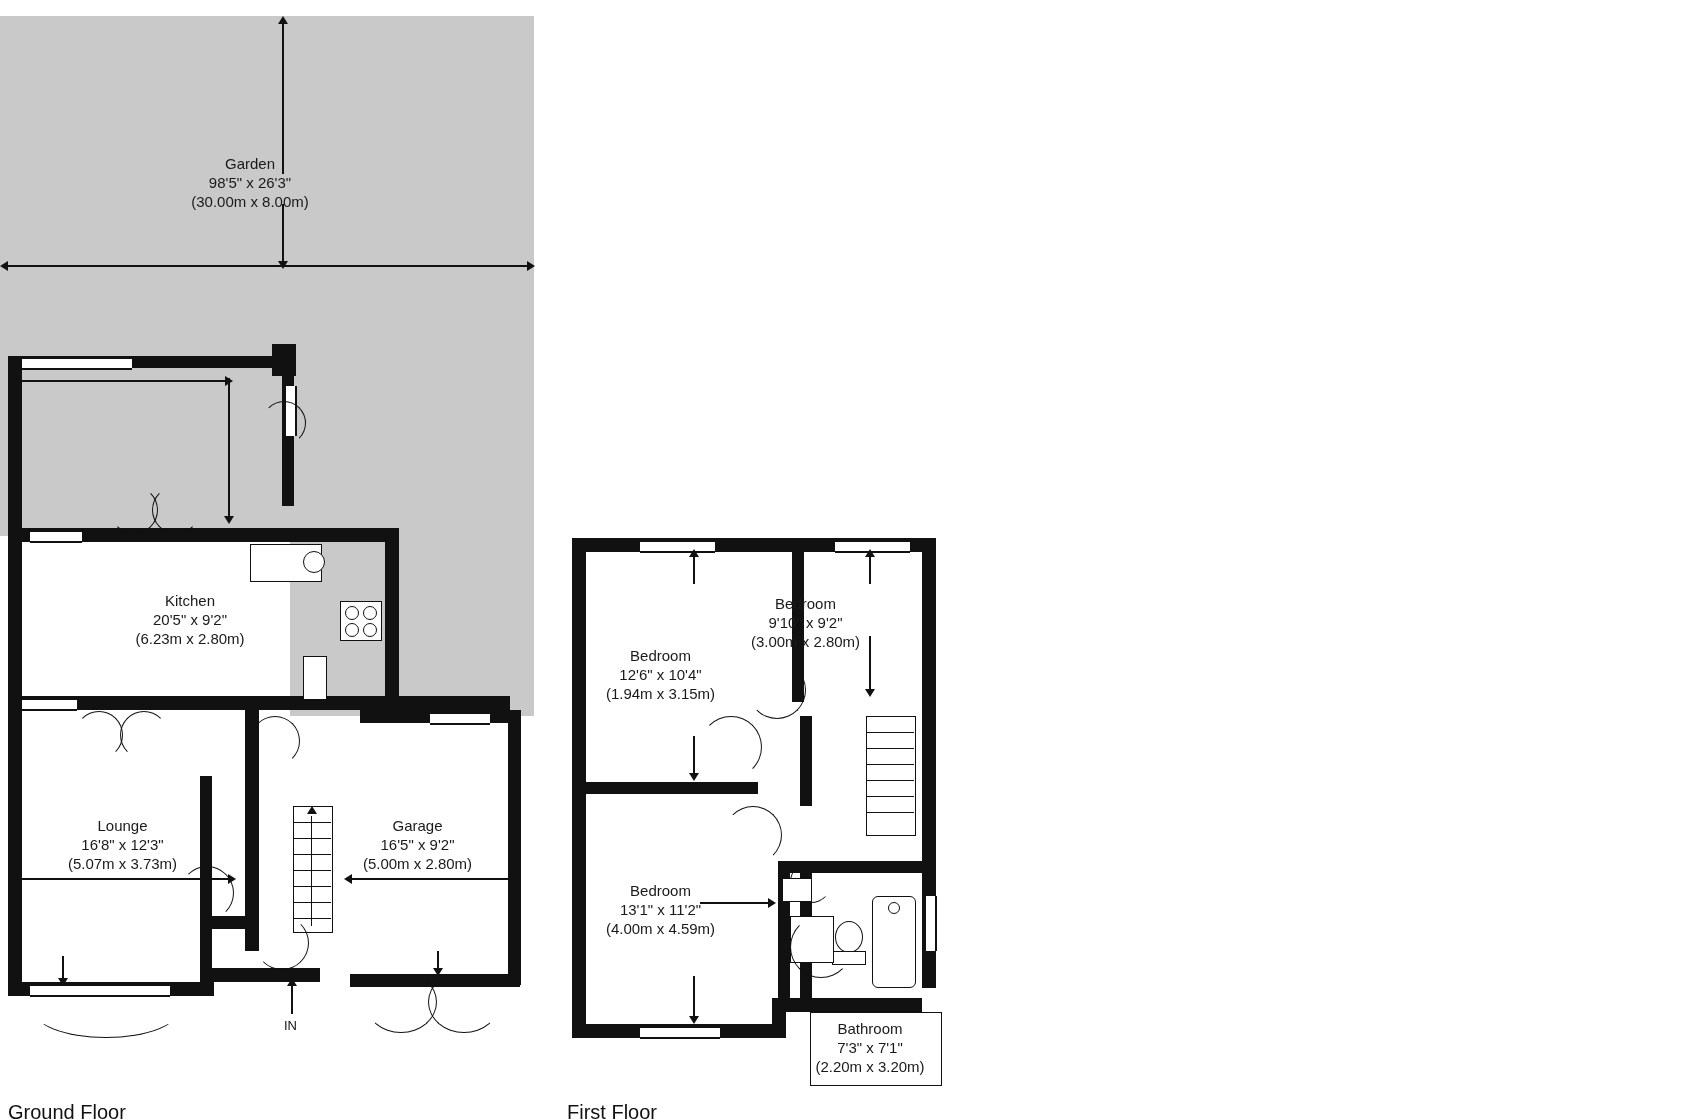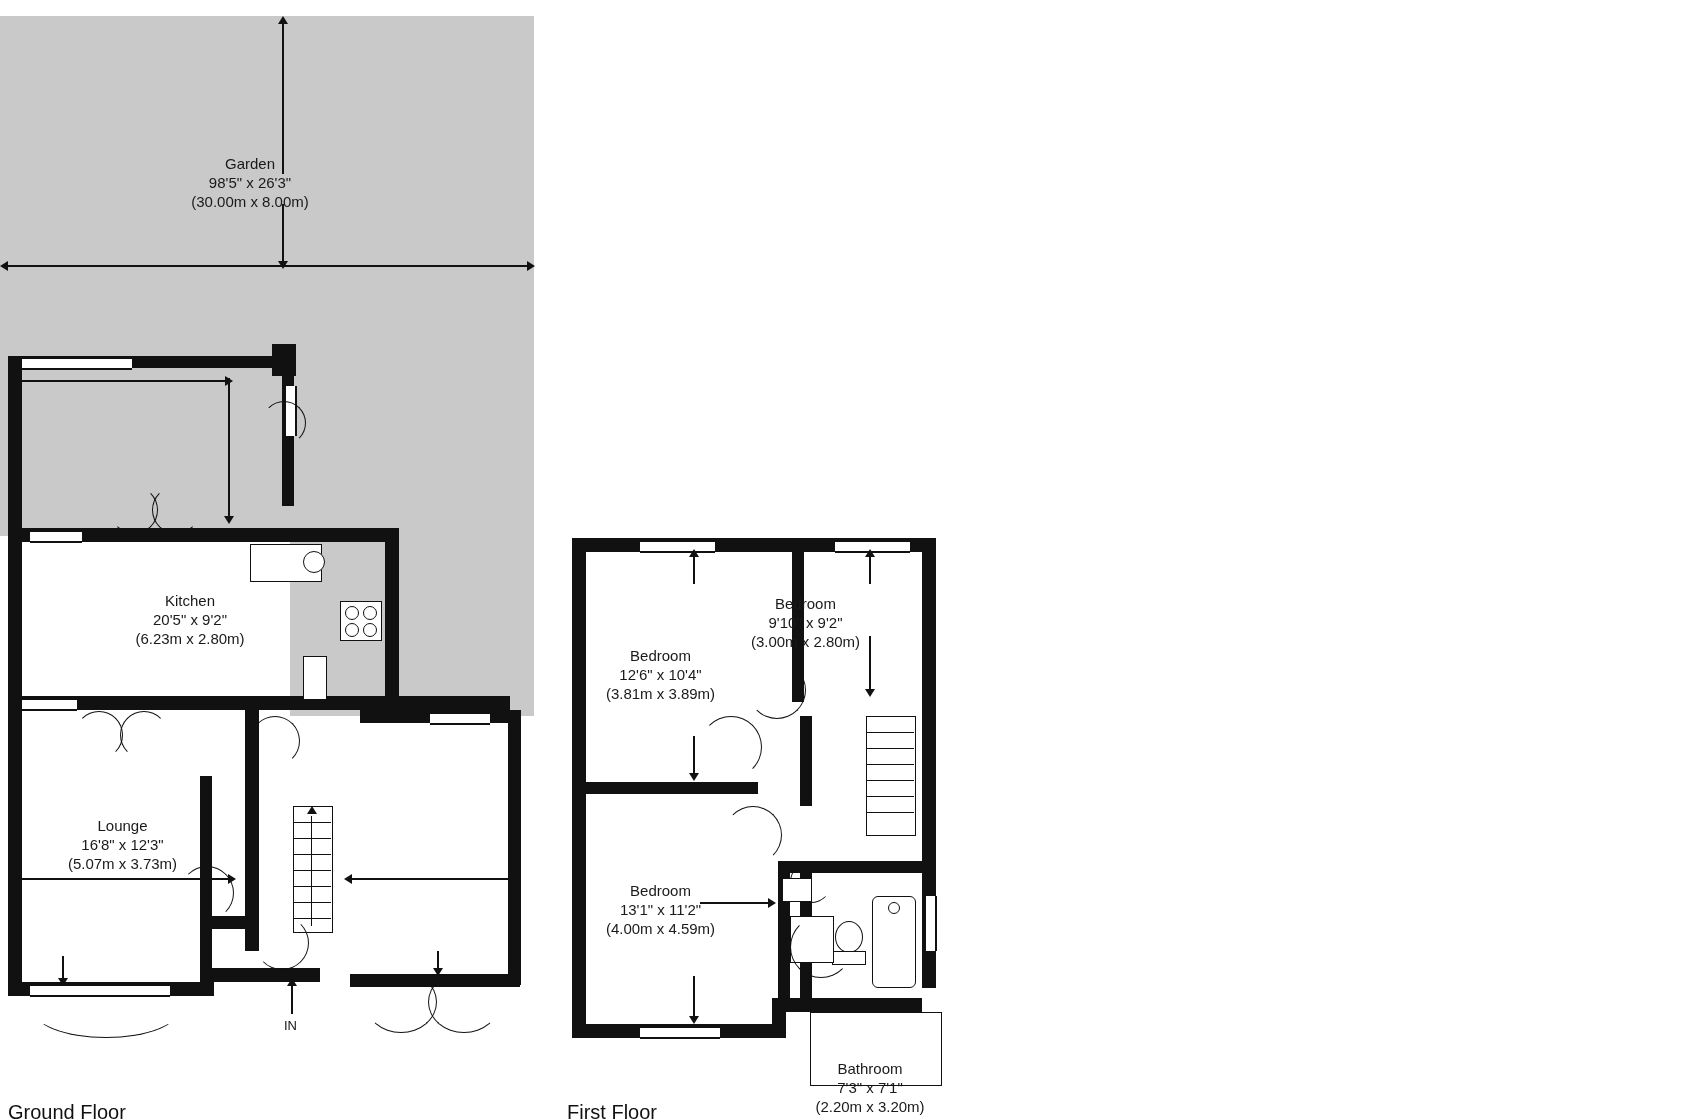--- a/index.html
+++ b/index.html
@@ -132,20 +132,25 @@
   <div class="arrow up" style="left:287px;top:962px;"></div>
   <div class="inmark" style="left:284px;top:1002px;">IN</div>
 
   <div class="wall" style="left:360px;top:694px;width:160px;height:13px;"></div>
   <div class="wall" style="left:508px;top:694px;width:13px;height:275px;"></div>
   <div class="wall" style="left:350px;top:958px;width:170px;height:13px;"></div>
   <div class="doorarc" style="left:365px;top:955px;width:70px;height:60px;border-color:transparent;border-bottom-color:#111;border-right-color:#111;"></div>
   <div class="doorarc" style="left:428px;top:955px;width:70px;height:60px;border-color:transparent;border-bottom-color:#111;border-left-color:#111;"></div>
   <div class="win" style="left:430px;top:696px;width:60px;height:9px;"></div>
 
+  <div class="roomlbl" style="left:335px;top:800px;width:165px;">
+    <span class="n">Garage</span>
+    <span class="n">16'5" x 9'2"</span>
+    <span class="n">(5.00m x 2.80m)</span>
+  </div>
   <div class="dimline" style="left:352px;top:862px;width:160px;height:1.5px;"></div>
   <div class="arrow left" style="left:344px;top:858px;"></div>
   <div class="arrow right" style="left:512px;top:858px;"></div>
   <div class="dimline" style="left:437px;top:935px;width:1.5px;height:22px;"></div>
   <div class="arrow down" style="left:433px;top:952px;"></div>
   <div class="dimline" style="left:62px;top:700px;width:1.5px;height:0px;"></div>
 
   <div class="floorlbl" style="left:8px;top:1085px;">Ground Floor</div>
 
   <div class="wall" style="left:572px;top:522px;width:364px;height:14px;"></div>
@@ -185,21 +190,21 @@
   <div class="fixr" style="left:888px;top:886px;width:10px;height:10px;"></div>
   <div class="fixr" style="left:835px;top:905px;width:26px;height:30px;"></div>
   <div class="fix" style="left:832px;top:935px;width:32px;height:12px;"></div>
   <div class="fix" style="left:790px;top:900px;width:42px;height:45px;"></div>
   <div class="doorarc" style="left:790px;top:900px;width:60px;height:60px;border-color:transparent;border-bottom-color:#111;border-left-color:#111;"></div>
   <div class="fix" style="left:782px;top:862px;width:28px;height:22px;"></div>
 
   <div class="roomlbl" style="left:578px;top:630px;width:165px;">
     <span class="n">Bedroom</span>
     <span class="n">12'6" x 10'4"</span>
-    <span class="n">(3.81m x 3.89m)</span>
+    <span class="n">(1.94m x 3.15m)</span>
   </div>
   <div class="dimline" style="left:693px;top:540px;width:1.5px;height:28px;"></div>
   <div class="arrow up" style="left:689px;top:533px;"></div>
   <div class="dimline" style="left:693px;top:720px;width:1.5px;height:38px;"></div>
   <div class="arrow down" style="left:689px;top:757px;"></div>
 
   <div class="roomlbl" style="left:718px;top:578px;width:175px;">
     <span class="n">Bedroom</span>
     <span class="n">9'10" x 9'2"</span>
     <span class="n">(3.00m x 2.80m)</span>
@@ -212,21 +217,21 @@
   <div class="roomlbl" style="left:578px;top:865px;width:165px;">
     <span class="n">Bedroom</span>
     <span class="n">13'1" x 11'2"</span>
     <span class="n">(4.00m x 4.59m)</span>
   </div>
   <div class="dimline" style="left:700px;top:886px;width:70px;height:1.5px;"></div>
   <div class="arrow right" style="left:768px;top:882px;"></div>
   <div class="dimline" style="left:693px;top:960px;width:1.5px;height:45px;"></div>
   <div class="arrow down" style="left:689px;top:1000px;"></div>
 
-  <div class="roomlbl" style="left:790px;top:1003px;width:160px;margin-top:40px;">
+  <div class="roomlbl" style="left:790px;top:1003px;width:160px;">
     <span class="n">Bathroom</span>
     <span class="n">7'3" x 7'1"</span>
     <span class="n">(2.20m x 3.20m)</span>
   </div>
   <div class="fix" style="left:810px;top:996px;width:130px;height:72px;border:1px solid #111;background:transparent;"></div>
 
   <div class="floorlbl" style="left:567px;top:1085px;">First Floor</div>
 </div>
 
 <div class="panel">

